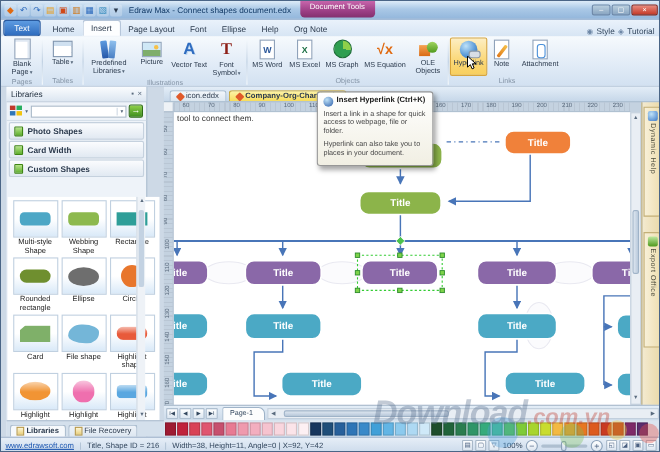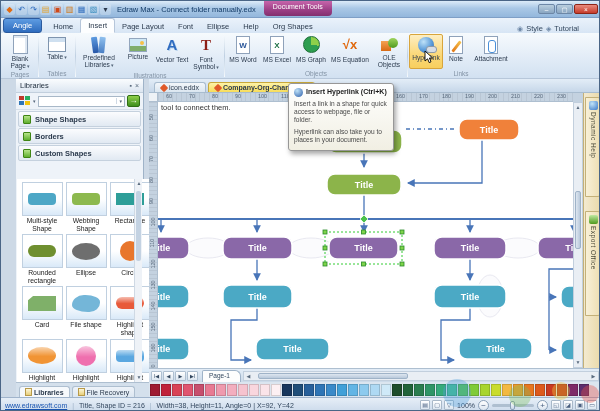--- a/index.html
+++ b/index.html
@@ -22,21 +22,21 @@
   .wbtn{width:17px;height:10px;font-size:6.5px;line-height:9px;text-align:center;color:#fff;
     background:linear-gradient(#b9cede,#8aa6c2);border:1px solid #6d87a6;border-radius:2px;}
   .wbtn.close{background:linear-gradient(#e98b7e,#c53b2a);border-color:#8d2417;width:24px;}
   
   .tabrow{position:absolute;left:0;top:17px;width:600px;height:15px;
     background:linear-gradient(#eaf2fb,#d7e5f4);display:flex;align-items:flex-end;padding:0 2px;}
   .mtab{font-size:7.5px;color:#2b3a4d;padding:2px 7px 2px;border-radius:3px 3px 0 0;white-space:nowrap;}
   .mtab.file{background:linear-gradient(#5e9ce2,#2f6cbe);color:#fff;border:1px solid #2a5a9e;
     border-radius:3px;margin-right:4px;padding:2px 9px;}
   .mtab.active{background:#fdfeff;border:1px solid #b6c6da;border-bottom:1px solid #fdfeff;}
-  .tabrow-right{margin-left:auto;display:flex;align-items:center;gap:3px;font-size:7.5px;color:#33475e;padding-right:20px;}
+  .tabrow-right{margin-left:auto;display:flex;align-items:center;gap:3px;font-size:7.5px;color:#33475e;padding-right:4px;}
   .tr-ic{font-size:7px;color:#6d87a6;}
   
   .ribbon{position:absolute;left:0;top:32px;width:600px;height:46px;
     background:linear-gradient(#f6fafd,#e2ecf7 55%,#d2e1f1);border-bottom:1px solid #b7c7da;
     display:flex;padding:1px 2px 0;}
   .grp{display:flex;flex-direction:column;}
   .grp-body{display:flex;flex:1;align-items:flex-start;}
   .grp-name{font-size:6.5px;color:#8494a6;text-align:center;height:9px;line-height:9px;}
   .gsep{width:1px;background:linear-gradient(#f6fafd,#bfd0e2,#f6fafd);margin:1px 1px;}
   .rbtn{width:34px;min-height:35px;display:flex;flex-direction:column;align-items:center;
@@ -76,21 +76,21 @@
     background:radial-gradient(circle at 35% 30%,#bfe2f8,#5a9ad8 55%,#2a5ca8);position:relative;}
   .ic-globe:after{content:"";position:absolute;right:-3px;bottom:0;width:9px;height:5px;border:1.5px solid #8e9aa8;border-radius:3px;background:#d8dee6;}
   .ic-note{background:#fff;border:1px solid #8fa2ba;width:14px;height:18px;margin:1px auto 0;position:relative;}
   .ic-note:after{content:"";position:absolute;left:5px;top:3px;width:3px;height:13px;background:linear-gradient(#f6c14a,#e07818);transform:rotate(38deg);border-radius:1px;}
   .ic-attach{background:#fff;border:1px solid #8fa2ba;width:14px;height:18px;margin:1px auto 0;position:relative;}
   .ic-attach:after{content:"";position:absolute;left:3px;top:3px;width:6px;height:11px;border:1.5px solid #4a90d9;border-radius:3px;}
   .cursor-arrow{position:absolute;left:14px;top:16px;z-index:5;}
   
   .main{position:absolute;left:0;top:78px;width:600px;height:318px;background:#cdd9e6;}
   
-  .sidebar{position:absolute;left:15px;top:0;width:128px;height:318px;background:#eef3f9;border-right:1px solid #9fb3c8;}
+  .sidebar{position:absolute;left:5px;top:0;width:128px;height:318px;background:#eef3f9;border-right:1px solid #9fb3c8;}
   .lib-header{height:14px;background:linear-gradient(#fafcfe,#dce6f1);border-bottom:1px solid #c2cfdd;
     display:flex;align-items:center;font-size:7.5px;color:#22303f;padding:0 4px;}
   .lib-hbtn{margin-left:auto;display:flex;gap:3px;color:#5a6b7e;font-size:7px;}
   .lib-toolbar{height:17px;display:flex;align-items:center;gap:2px;padding:0 3px;border-bottom:1px solid #d5dfe9;}
   .pal-ic{width:11px;height:10px;display:grid;grid-template-columns:5px 5px;grid-template-rows:4px 4px;gap:1px;}
   .pal-ic i{display:block;}
   .combo{flex:1;height:11px;background:#fff;border:1px solid #a8b8c8;display:flex;align-items:center;}
   .combo .dd2{margin-left:auto;font-size:5px;color:#55667a;padding:0 2px;border-left:1px solid #cfd9e4;}
   .go-btn{width:13px;height:12px;background:linear-gradient(#8fd04a,#3f8f1e);border:1px solid #2f6e14;
     border-radius:2px;color:#fff;font-size:8px;line-height:10px;text-align:center;}
@@ -202,39 +202,39 @@
         <span class="qat-ic" style="color: rgb(224, 106, 16);">◆</span>
         <span class="qat-ic" style="color: rgb(47, 108, 190);">↶</span>
         <span class="qat-ic" style="color: rgb(47, 108, 190);">↷</span>
         <span class="qat-ic" style="color: rgb(232, 160, 32);">▤</span>
         <span class="qat-ic" style="color: rgb(208, 72, 24);">▣</span>
         <span class="qat-ic" style="color: rgb(208, 120, 24);">▥</span>
         <span class="qat-ic" style="color: rgb(47, 108, 190);">▦</span>
         <span class="qat-ic" style="color: rgb(58, 142, 191);">▧</span>
         <span class="qat-ic" style="color: rgb(43, 58, 77);">▾</span>
       </div>
-    <div class="win-title">Edraw Max - Connect folder manually.edx</div>
+    <div class="win-title">Edraw Max - Connect shapes document.edx</div>
     <div class="doctools">Document Tools</div>
     <div class="winbtns">
       <div class="wbtn">–</div>
       <div class="wbtn">▢</div>
       <div class="wbtn close">×</div>
     </div>
   </div>
 
   <div class="tabrow">
     <div style="display:flex;align-items:flex-end;" id="menu-tabs">
-        <div class="mtab file">Angle</div>
+        <div class="mtab file">Text</div>
         <div class="mtab">Home</div>
         <div class="mtab active">Insert</div>
         <div class="mtab">Page Layout</div>
         <div class="mtab">Font</div>
         <div class="mtab">Ellipse</div>
         <div class="mtab">Help</div>
-        <div class="mtab">Org Shapes</div>
+        <div class="mtab">Org Note</div>
       </div>
     <div class="tabrow-right">
       <span class="tr-ic">◉</span>
       <span>Style</span>
       <span class="tr-ic">◈</span>
       <span>Tutorial</span>
     </div>
   </div>
 
   <div class="ribbon">
@@ -353,25 +353,25 @@
           </span>
         <span class="dd">▾</span>
         <div class="combo">
             <span class="dd2">▾</span>
           </div>
         <div class="go-btn">→</div>
       </div>
       <div id="lib-sections">
           <div class="lib-sec">
             <span class="book-ic"></span>
-            <span>Shape Shapes</span>
+            <span>Photo Shapes</span>
           </div>
           <div class="lib-sec">
             <span class="book-ic"></span>
-            <span>Borders</span>
+            <span>Card Width</span>
           </div>
           <div class="lib-sec">
             <span class="book-ic"></span>
             <span>Custom Shapes</span>
           </div>
         </div>
       <div class="gallery" id="gallery">
           <div class="gitem">
             <div class="tile">
               <div class="sh sh-rounded" style="background: rgb(77, 167, 198);"></div>
@@ -698,18 +698,21 @@
 
   <div class="tooltip" style="left:287px;top:82px;">
     <div class="tt-head">
       <span class="tt-globe"></span>
       <span class="tt-title">Insert Hyperlink (Ctrl+K)</span>
     </div>
     <div class="tt-body">Insert a link in a shape for quick access to webpage, file or folder.</div>
     <div class="tt-body">Hyperlink can also take you to places in your document.</div>
   </div>
 
+  <div class="watermark">
+    <span class="wm-main">Download</span><span class="wm-suf">.com.vn</span>
+  </div>
   <div class="wm-dot" style="left:442px;top:378px;width:28px;height:28px;background:rgba(80,160,220,.35)"></div>
   <div class="wm-dot" style="left:508px;top:384px;width:22px;height:22px;background:rgba(120,190,90,.35)"></div>
   <div class="wm-dot" style="left:551px;top:381px;width:18px;height:18px;background:rgba(240,200,60,.40)"></div>
   <div class="wm-dot" style="left:580px;top:384px;width:18px;height:18px;background:rgba(230,80,70,.38)"></div>
 
 </div>
 
 </body></html>

